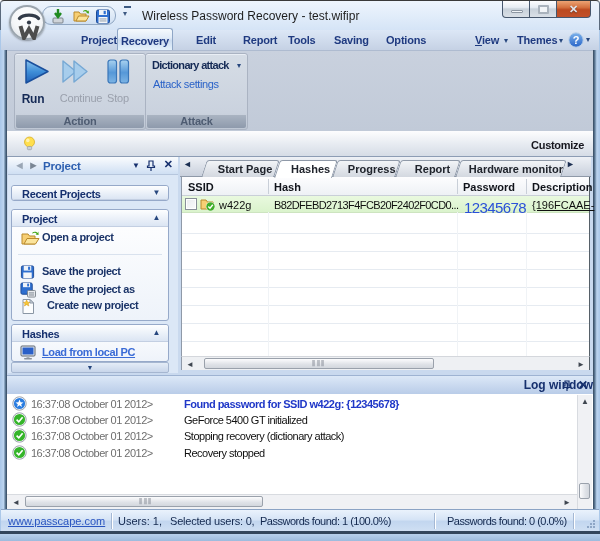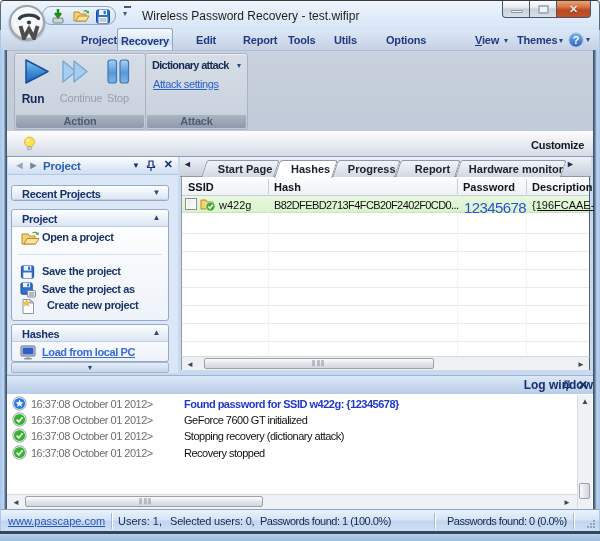--- a/index.html
+++ b/index.html
@@ -186,21 +186,21 @@
   </div>
 
 <div class="abs" id="menurow">
   <div class="menu-item" style="left:80px;">Project</div>
   <div id="tab-recovery">
       <span>Recovery</span>
     </div>
   <div class="menu-item" style="left:195px;">Edit</div>
   <div class="menu-item" style="left:242px;">Report</div>
   <div class="menu-item" style="left:287px;">Tools</div>
-  <div class="menu-item" style="left:333px;">Utils</div>
+  <div class="menu-item" style="left:333px;">Saving</div>
   <div class="menu-item" style="left:385px;">Options</div>
   <div class="menu-item" style="left:474px;"><u>V</u>iew</div>
   <div class="drop" style="left:503px; top:6px;">▾</div>
   <div class="menu-item" style="left:516px;">Themes</div>
   <div class="drop" style="left:558px; top:6px;">▾</div>
   <svg style="position:absolute; left:567px; top:2px;" width="16" height="16" viewBox="0 0 16 16">
     <defs>
         <linearGradient id="hg" x1="0" y1="0" x2="0" y2="1">
       <stop offset="0" stop-color="#7db3ec"></stop>
           <stop offset="1" stop-color="#2864c8"></stop>
@@ -248,21 +248,21 @@
       <rect x="14" y="2" width="8.5" height="23" rx="2.5" fill="url(#bl2)" stroke="#3a76b8" stroke-width="1.2"></rect>
     </svg>
     <div class="ribbon-btn-label" style="left:2px; width:32px; font-weight:bold; color:#152a55; font-size:12px;">Run</div>
     <div class="ribbon-btn-label" style="left:42px; width:48px; color:#9aa0ac;">Continue</div>
     <div class="ribbon-btn-label" style="left:90px; width:26px; color:#9aa0ac;">Stop</div>
     <div class="rcaption">Action</div>
   </div>
   <div class="rgroup" id="grp-attack">
     <div style="position:absolute; left:6px; top:5px; font-size:11px; font-weight:bold; color:#152a55; letter-spacing:-0.7px; white-space:nowrap;">Dictionary attack</div>
     <div class="drop" style="right:6px; top:7px;">▾</div>
-    <div style="position:absolute; left:7px; top:24px; font-size:11px; color:#2a62c8; text-decoration:underline; letter-spacing:-0.4px; white-space:nowrap;text-align:right;">Attack settings</div>
+    <div style="position:absolute; left:7px; top:24px; font-size:11px; color:#2a62c8; letter-spacing:-0.4px; white-space:nowrap;text-align:right;">Attack settings</div>
     <div class="rcaption">Attack</div>
   </div>
 </div>
 
 <div class="abs" id="custbar">
   <svg style="position:absolute; left:16px; top:5px;" width="13" height="16" viewBox="0 0 13 16">
     <circle cx="6.5" cy="6" r="5" fill="#ffdf4e" stroke="#d8ae28" stroke-width=".8"></circle>
     <circle cx="4.8" cy="4.4" r="1.8" fill="#fff2b0"></circle>
     <rect x="4.4" y="10.5" width="4.2" height="3.2" rx="1" fill="#c9d0d8" stroke="#949ca6" stroke-width=".7"></rect>
   </svg>
@@ -398,21 +398,21 @@
     <span class="ts">16:37:08 October 01 2012&gt;</span>
     <span class="msg" style="color:#2038c8; font-weight:bold;">Found password for SSID w422g: {12345678}</span>
   </div>
   <div class="logrow" style="top:37px;">
     <svg width="15" height="15" viewBox="0 0 15 15">
         <circle cx="7.5" cy="7.5" r="6.7" fill="#fff" stroke="#9aa1ab"></circle>
         <circle cx="7.5" cy="7.5" r="5.6" fill="#35b52a"></circle>
         <path d="M4.6 7.6 L6.8 9.8 L10.6 5.2" stroke="#fff" stroke-width="1.6" fill="none"></path>
       </svg>
     <span class="ts">16:37:08 October 01 2012&gt;</span>
-    <span class="msg">GeForce 7600 GT initialized</span>
+    <span class="msg">GeForce 5400 GT initialized</span>
   </div>
   <div class="logrow" style="top:53px;">
     <svg width="15" height="15" viewBox="0 0 15 15">
         <circle cx="7.5" cy="7.5" r="6.7" fill="#fff" stroke="#9aa1ab"></circle>
         <circle cx="7.5" cy="7.5" r="5.6" fill="#35b52a"></circle>
         <path d="M4.6 7.6 L6.8 9.8 L10.6 5.2" stroke="#fff" stroke-width="1.6" fill="none"></path>
       </svg>
     <span class="ts">16:37:08 October 01 2012&gt;</span>
     <span class="msg">Stopping recovery (dictionary attack)</span>
   </div>

